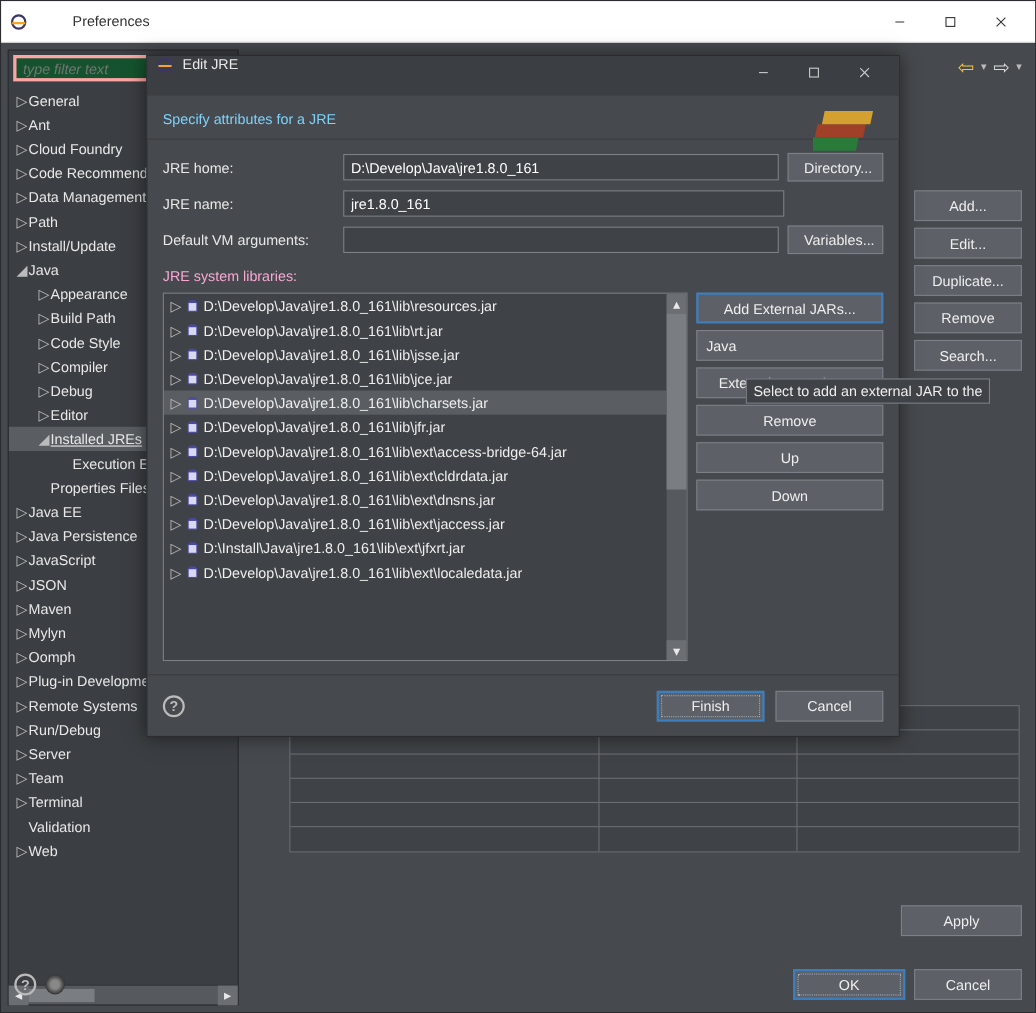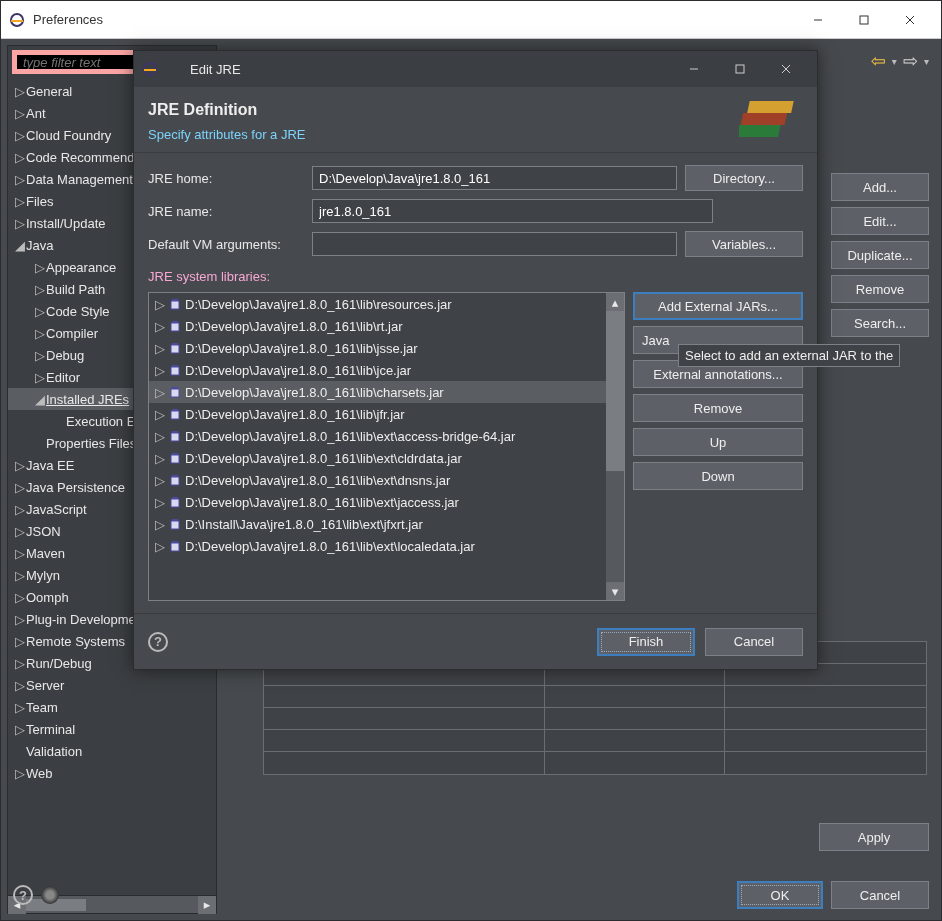--- a/index.html
+++ b/index.html
@@ -2,30 +2,30 @@
 <html><head>
 <meta charset="utf-8">
 <style>
   * { box-sizing: border-box; margin: 0; padding: 0; font-family: "Segoe UI", Tahoma, sans-serif; font-size: 13px; }
   body { background: #46494d; width: 942px; height: 921px; overflow: hidden; position: relative; color: #e8e8e8; }
 
   
   .prefs-window { position: absolute; left: 0; top: 0; width: 942px; height: 921px; background: #46494d; border: 1px solid #2a2c2f; }
   .prefs-titlebar { height: 38px; background: #fff; display: flex; align-items: center; padding: 0 8px; color: #333; border-bottom: 1px solid #ccc; }
   .prefs-titlebar .eclipse-icon { width: 16px; height: 16px; margin-right: 8px; }
-  .prefs-titlebar .title { flex: 1; }
+  .prefs-titlebar .title { flex: 1; margin-left: 33px; }
   .win-btns { display: flex; gap: 0; margin-left: auto; }
   .win-btn { width: 46px; height: 30px; display: flex; align-items: center; justify-content: center; color: #333; }
   .win-btn svg { width: 10px; height: 10px; }
 
   .prefs-body { position: absolute; top: 38px; left: 0; right: 0; bottom: 0; display: flex; flex-direction: column; padding: 6px; }
   .prefs-main { flex: 1; display: flex; gap: 6px; min-height: 0; }
 
   .left-panel { width: 210px; display: flex; flex-direction: column; border: 1px solid #2a2c2f; background: #3b3e42; }
-  .filter-input { height: 24px; margin: 4px; padding: 2px 6px; background: #000000; border: 5px solid #fca5a5; color: #9aa; font-style: italic; }
+  .filter-input { height: 24px; margin: 4px; padding: 2px 6px; background: #14532d; border: 3px solid #fca5a5; color: #9aa; font-style: italic; }
   .tree { flex: 1; overflow: auto; padding: 2px 0; }
   .tree-item { display: flex; align-items: center; height: 22px; color: #e8e8e8; padding-left: 6px; white-space: nowrap; }
   .tree-item.level1 { padding-left: 6px; }
   .tree-item.level2 { padding-left: 26px; }
   .tree-item.level3 { padding-left: 46px; }
   .tree-arrow { width: 12px; display: inline-flex; justify-content: center; color: #bbb; }
   .tree-item.selected-row { background: #5a5e63; }
   .tree-item.selected-row .label-underline { text-decoration: underline; }
   .hscroll { height: 18px; background: #565a5f; display: flex; align-items: center; border-top: 1px solid #2a2c2f; }
   .hscroll .arrow-btn { width: 18px; height: 18px; display: flex; align-items: center; justify-content: center; background: #6b6f74; }
@@ -48,36 +48,36 @@
   .apply-btn { position: absolute; right: 12px; top: 822px; width: 110px; height: 28px; }
 
   .prefs-footer { position: absolute; left: 0; right: 0; bottom: 0; height: 50px; display: flex; align-items: center; padding: 0 12px; gap: 8px; }
   .prefs-footer .spacer { flex: 1; }
 
   button.std { background: #5d6167; border: 1px solid #7d8187; color: #eee; height: 28px; padding: 0 14px; }
   button.primary { background: #5d6167; border: 2px solid #3d7ebf; outline: 1px dotted #9ab; outline-offset: -5px; }
 
   
   .dialog { position: absolute; left: 133px; top: 50px; width: 685px; height: 620px; background: #46494d; border: 1px solid #2a2c2f; box-shadow: 0 0 16px rgba(0,0,0,.5); display: flex; flex-direction: column; }
-  .dlg-titlebar { height: 36px; background: #3b3e42; display: flex; align-items: center; padding: 0 8px; gap: 24px; }
+  .dlg-titlebar { height: 36px; background: #3b3e42; display: flex; align-items: flex-start; padding: 0 8px; }
   .dlg-titlebar .eclipse-icon { width: 16px; height: 16px; margin-right: 8px; }
   .dlg-titlebar .title { flex: 1; color: #e8e8e8; }
   .dlg-win-btns { display: flex; }
   .dlg-win-btn { width: 46px; height: 30px; display: flex; align-items: center; justify-content: center; color: #ccc; }
 
   .dlg-header { padding: 14px 14px 10px 14px; background: #46494d; position: relative; border-bottom: 1px solid #3a3c3f; }
   .dlg-header h1 { font-size: 16px; font-weight: bold; color: #eee; margin-bottom: 8px; }
   .dlg-header .subtitle { color: #7dd3fc; }
   .dlg-header .header-img { position: absolute; right: 14px; top: 8px; width: 64px; height: 54px; }
 
   .dlg-body { flex: 1; padding: 12px 14px; display: flex; flex-direction: column; gap: 8px; }
   .form-row { display: flex; align-items: center; gap: 8px; }
   .form-row label { width: 156px; color: #e8e8e8; }
   .form-row input { flex: 1; height: 24px; background: #3f4246; border: 1px solid #7d8187; color: #fff; padding: 0 6px; }
-  .form-row button { height: 26px; width: 118px; }
+  .form-row button { height: 26px; width: 87px; }
 
   .lib-label { color: #f9a8d4; margin-top: 4px; }
   .lib-area { display: flex; gap: 8px; flex: 1; min-height: 0; }
   .lib-list-wrap { flex: 1; border: 1px solid #7d8187; background: #3f4246; display: flex; flex-direction: column; min-height: 0; }
   .lib-list { flex:1; overflow: hidden; }
   .lib-row { display: flex; align-items: center; height: 22px; padding-left: 6px; color: #eee; white-space: nowrap; gap: 4px; }
   .lib-row.sel { background: #5a5e63; }
   .lib-row .arrow { width: 10px; color: #bbb; }
   .jar-icon { width: 12px; height: 12px; display:inline-block; }
   .vscroll { width: 18px; background: #565a5f; display: flex; flex-direction: column; }
@@ -151,21 +151,21 @@
             <div class="tree-item level1">
               <span class="tree-arrow">▷</span>
               <span>Code Recommenders</span>
             </div>
             <div class="tree-item level1">
               <span class="tree-arrow">▷</span>
               <span>Data Management</span>
             </div>
             <div class="tree-item level1">
               <span class="tree-arrow">▷</span>
-              <span>Files</span>
+              <span>Path</span>
             </div>
             <div class="tree-item level1">
               <span class="tree-arrow">▷</span>
               <span>Install/Update</span>
             </div>
             <div class="tree-item level1">
               <span class="tree-arrow">◢</span>
               <span>Java</span>
             </div>
             <div class="tree-item level2">
@@ -302,21 +302,21 @@
       <div class="row"></div>
       <div class="row"></div>
   </div>
 
   <button class="std apply-btn"><span>Apply</span></button>
 
   <div class="prefs-footer">
     <div class="help-circle">?</div>
     <div class="pulse-icon"></div>
     <div class="spacer"></div>
-    <button class="std primary" style="width:86px"><span>OK</span></button>
+    <button class="std primary" style="width:102px"><span>OK</span></button>
     <button class="std" style="width:98px"><span>Cancel</span></button>
   </div>
 </div>
 
 <div class="dialog">
   <div class="dlg-titlebar">
     <svg class="eclipse-icon eclipse-svg" viewBox="0 0 16 16">
         <circle class="outer" cx="8" cy="8" r="6"></circle>
         <path class="band" d="M2 8 h12 v2 h-12 z"></path>
       </svg>
@@ -335,21 +335,20 @@
       <div class="dlg-win-btn">
           <svg width="10" height="10" viewBox="0 0 10 10">
             <line x1="1" y1="1" x2="9" y2="9" stroke="#ccc" stroke-width="1"></line>
             <line x1="9" y1="1" x2="1" y2="9" stroke="#ccc" stroke-width="1"></line>
           </svg>
         </div>
     </div>
   </div>
 
   <div class="dlg-header">
-    <h1>JRE Definition</h1>
     <div class="subtitle">Specify attributes for a JRE</div>
     <svg class="header-img" viewBox="0 0 64 54">
       <rect x="4" y="30" width="44" height="12" fill="#2a7a3a" transform="skewX(-12)"></rect>
       <rect x="8" y="18" width="44" height="12" fill="#a04028" transform="skewX(-12)"></rect>
       <rect x="12" y="6" width="44" height="12" fill="#d4a030" transform="skewX(-12)"></rect>
     </svg>
   </div>
 
   <div class="dlg-body">
     <div class="form-row">

